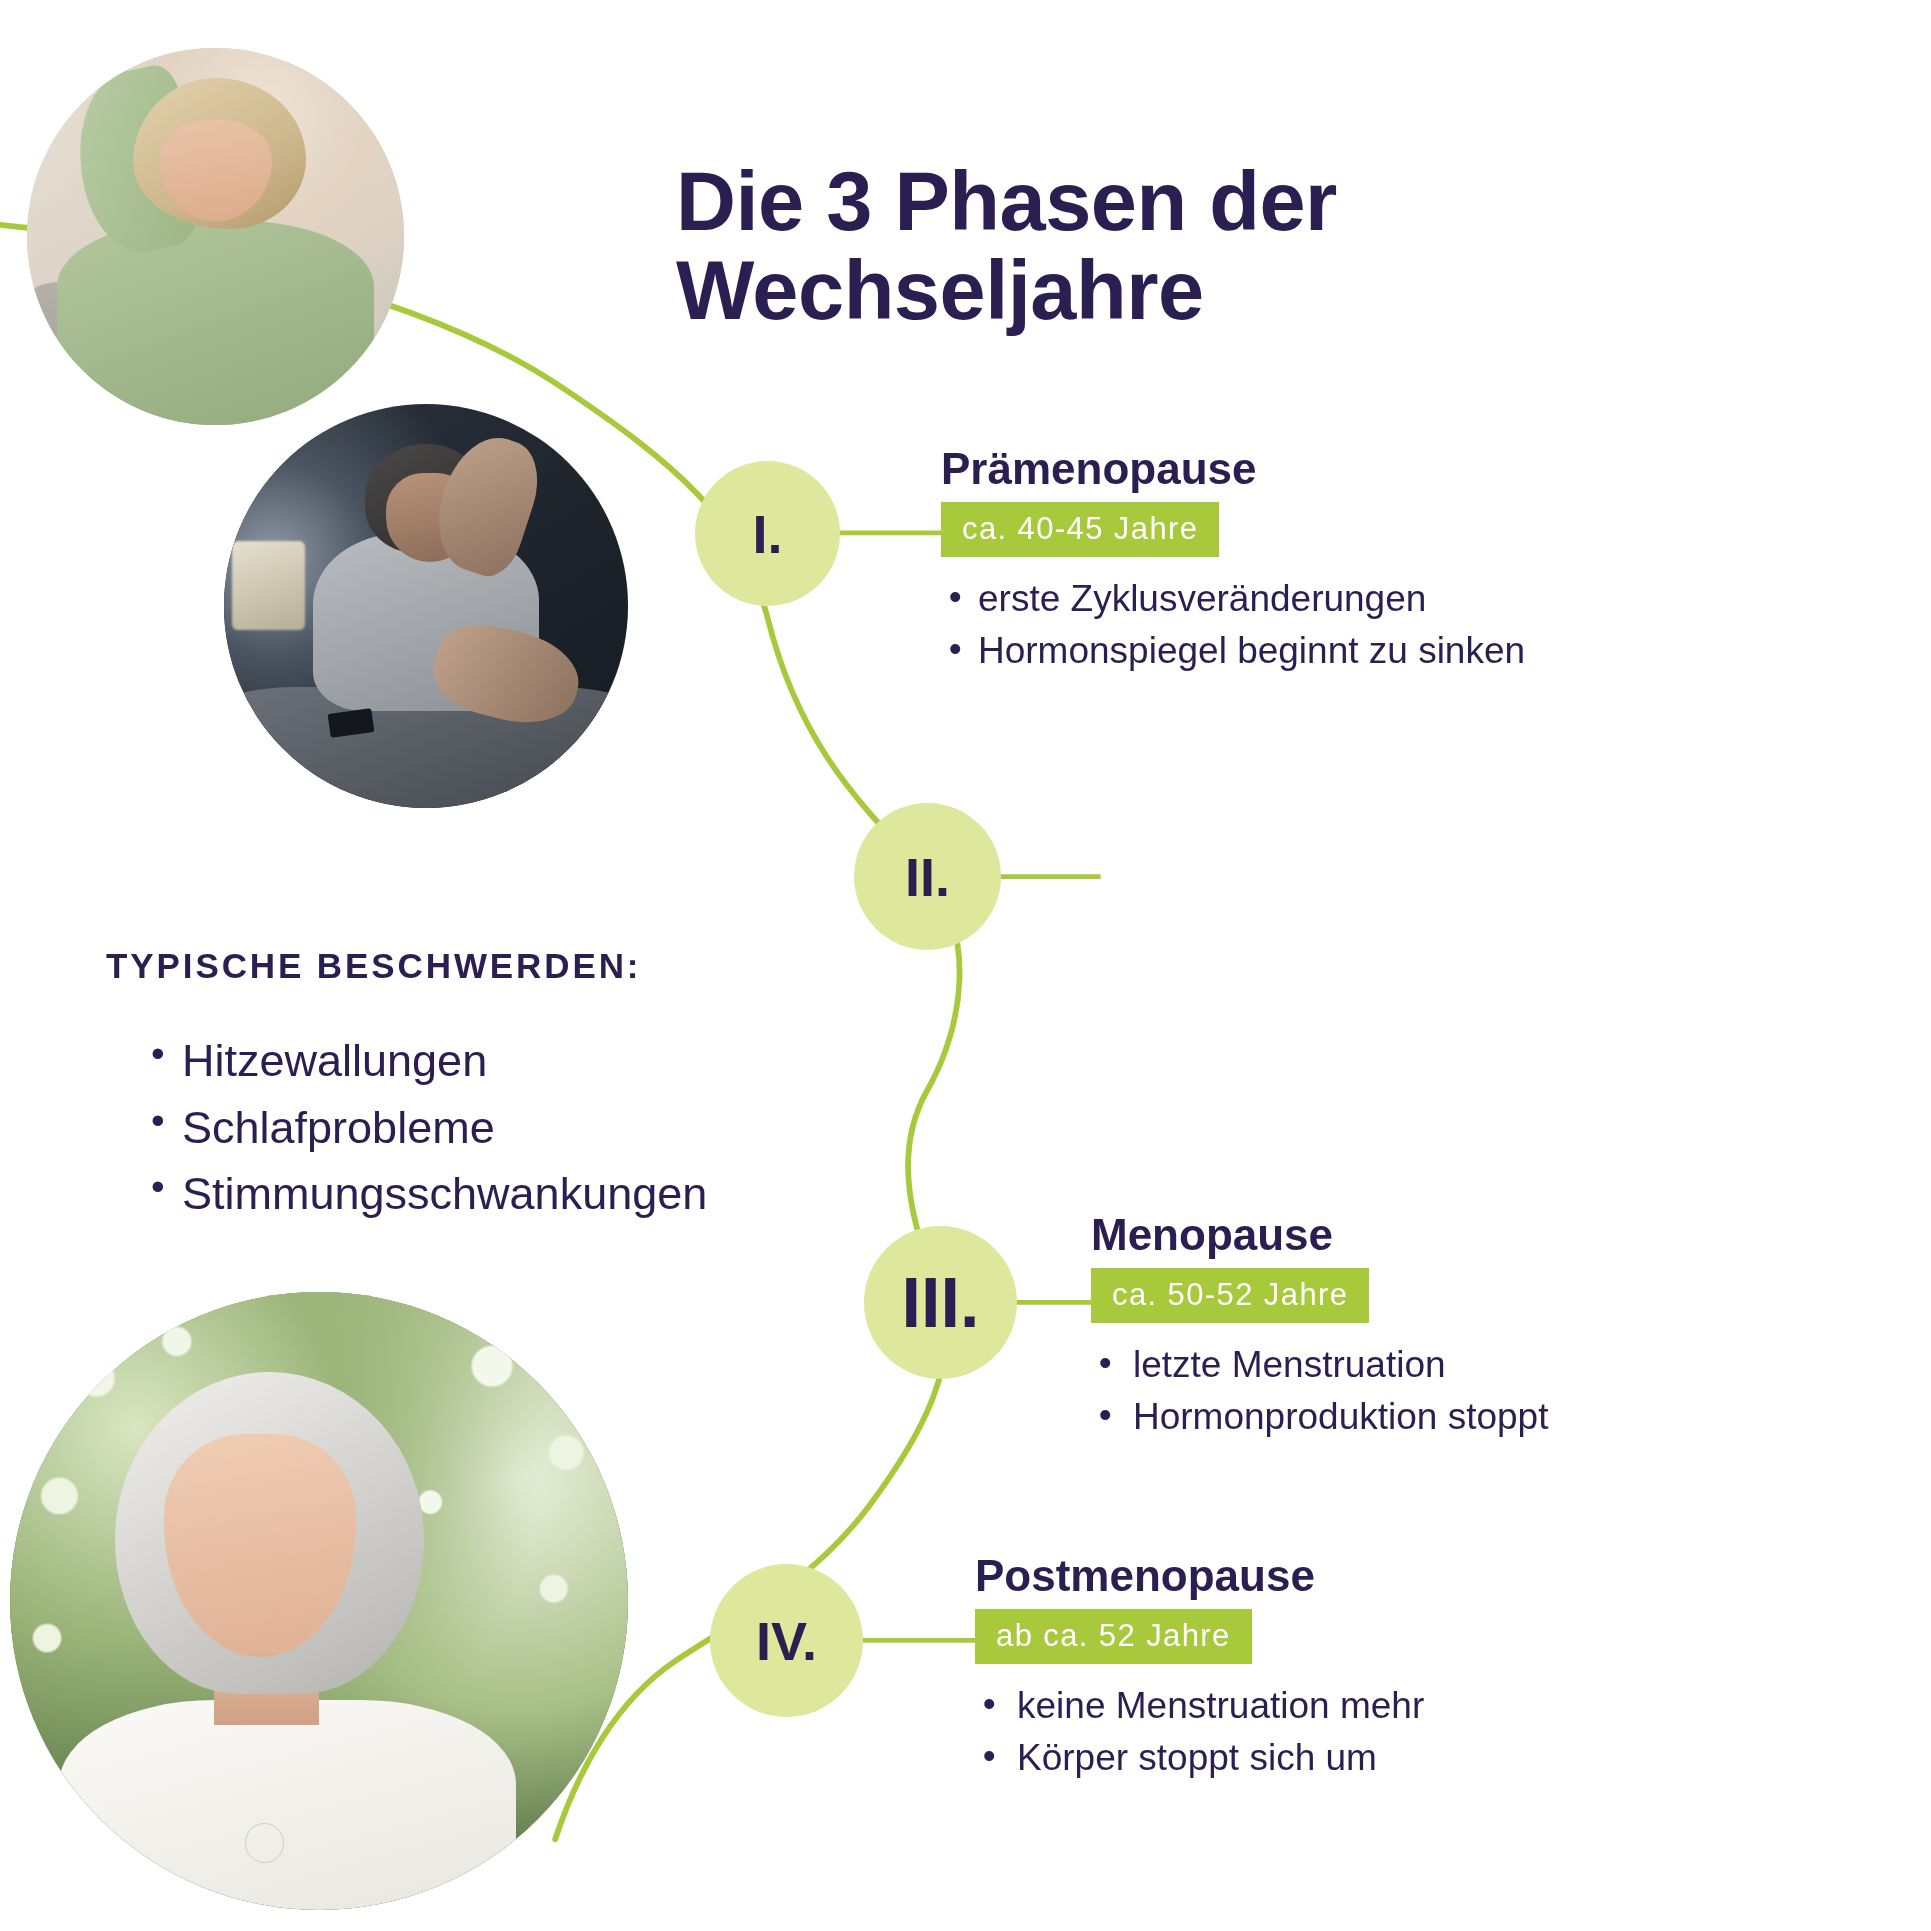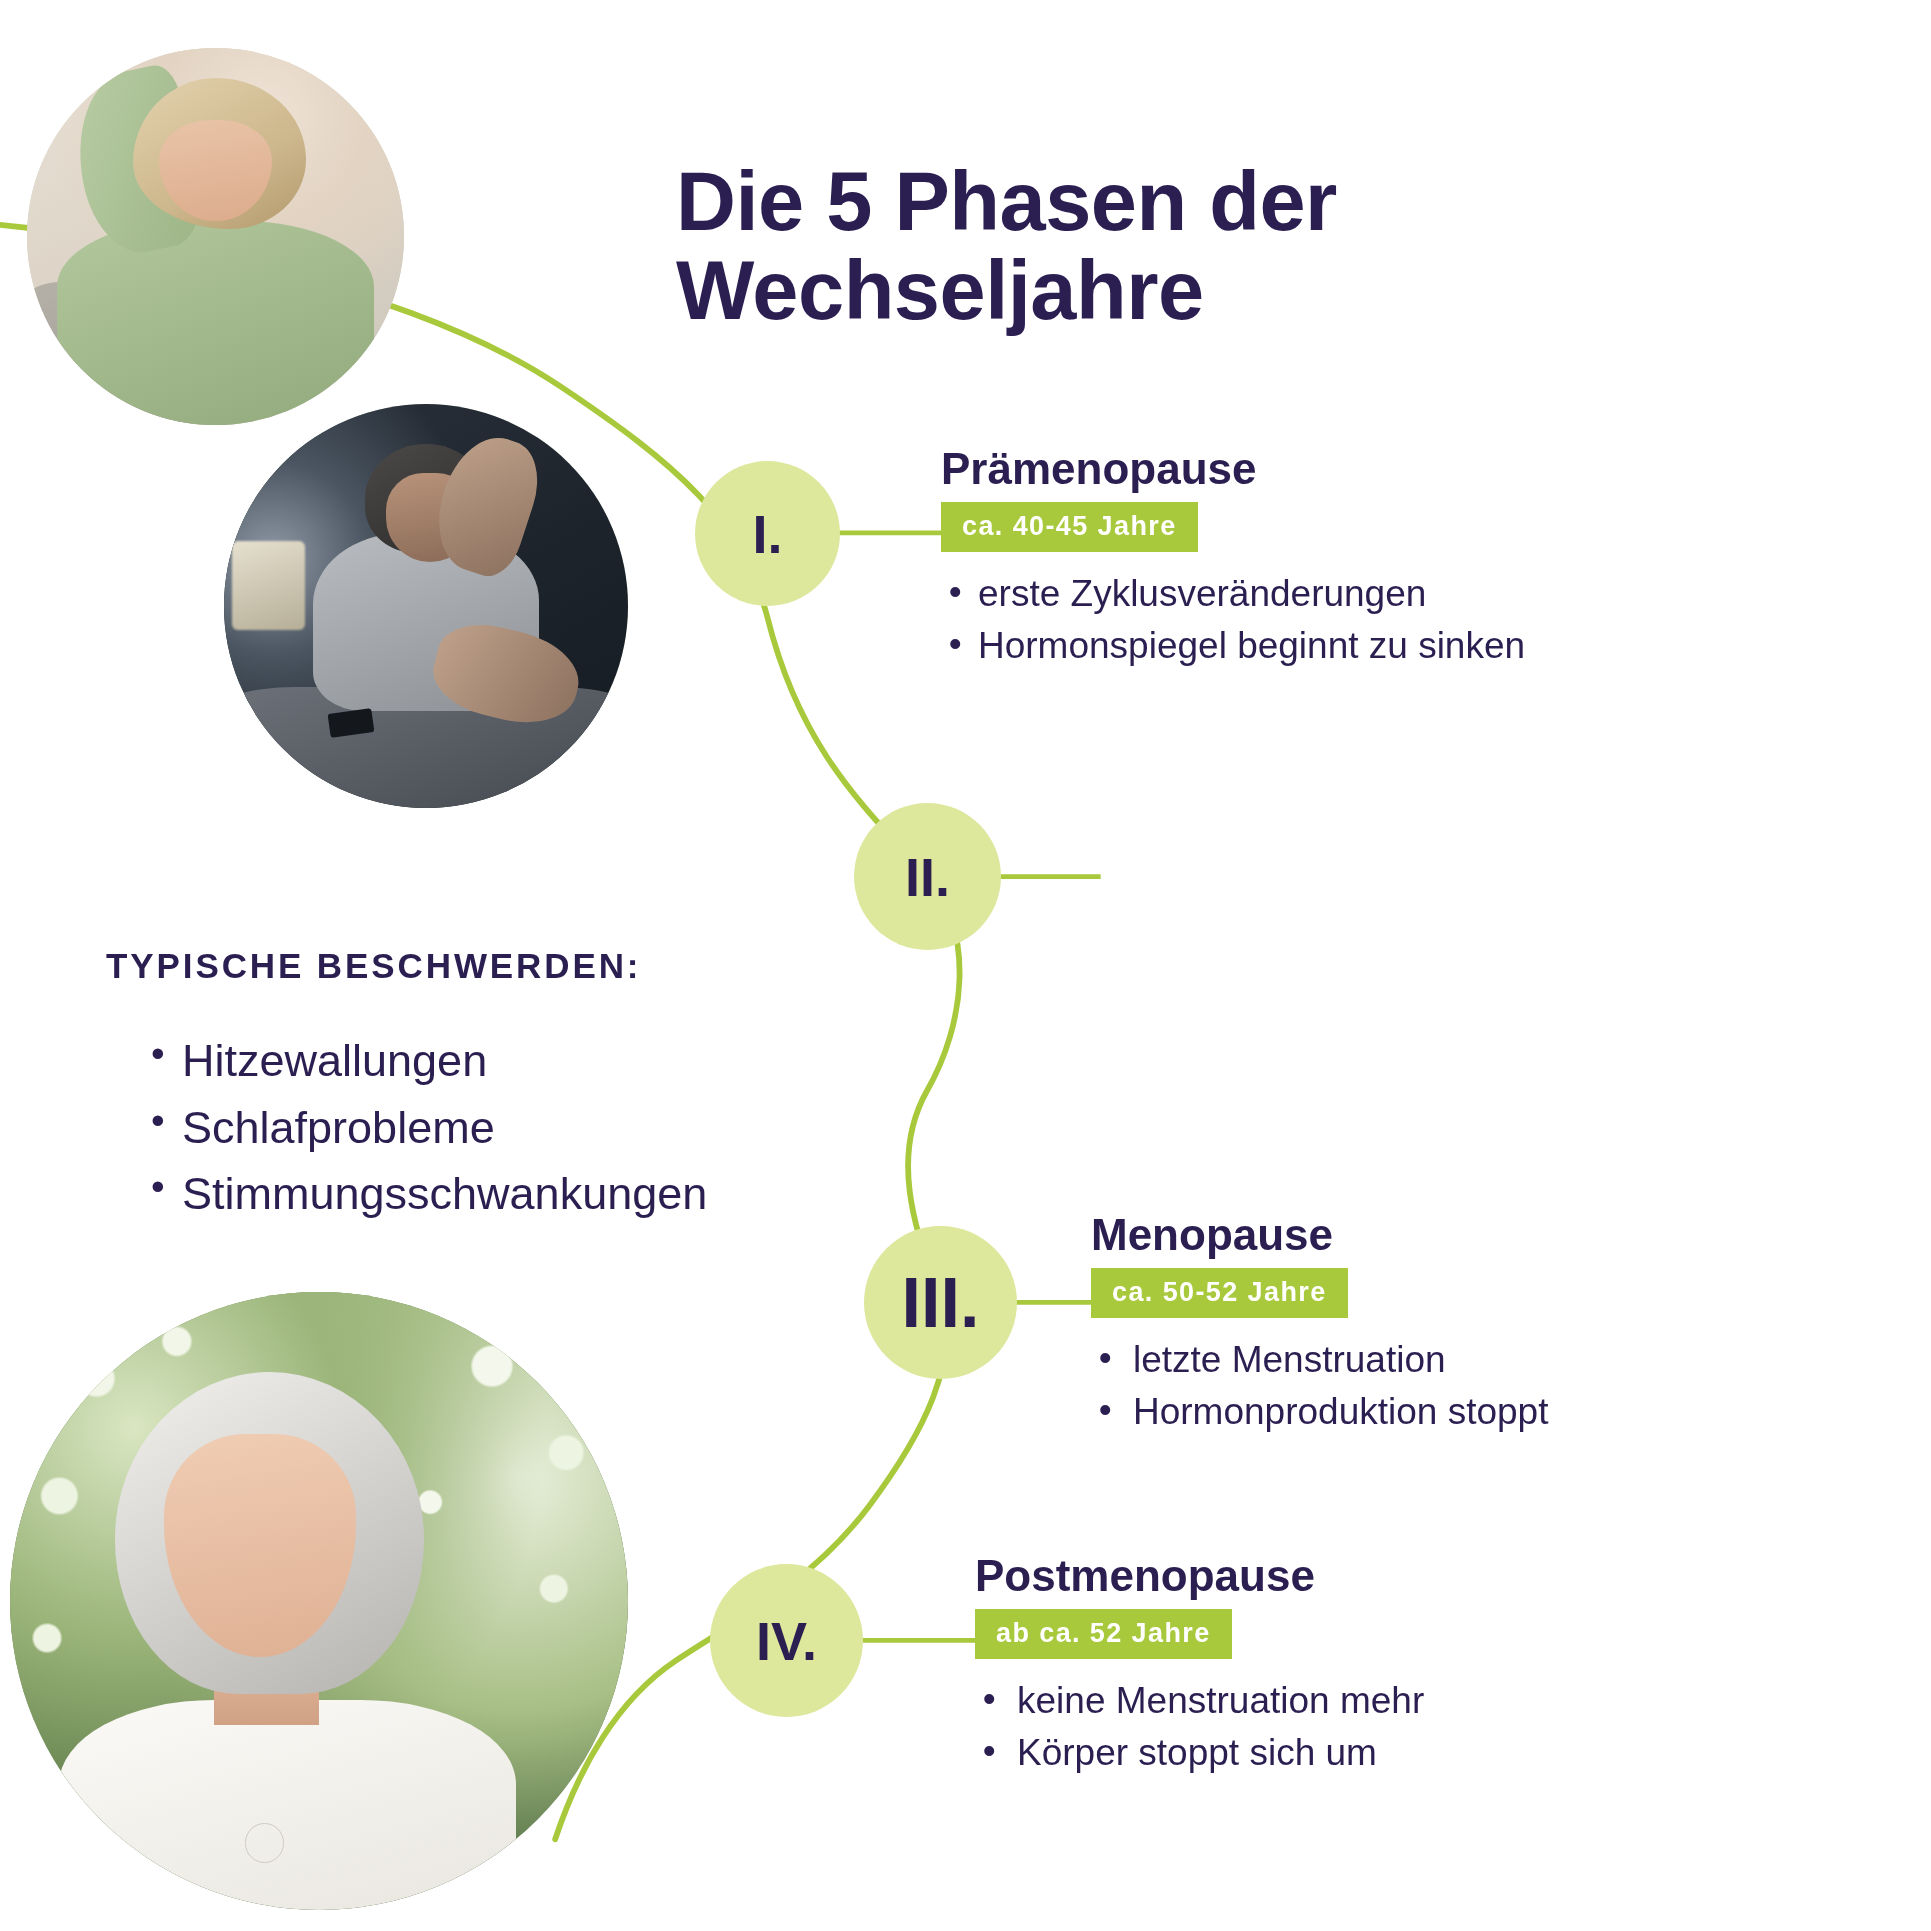--- a/index.html
+++ b/index.html
@@ -211,22 +211,22 @@
     margin: 0;
     font-size: 44px;
     font-weight: bold;
     color: #2b1f52;
     line-height: 1.05;
   }
   .age-chip {
     display: inline-block;
     background: #a9c93c;
     color: #ffffff;
-    font-size: 27px;
-    font-weight: bold;
+    font-size: 31px;
+    font-weight: normal;
     letter-spacing: 1.4px;
     padding: 8.7px 21px 10.6px 21px;
     margin-top: 9.7px;
   }
   .phase ul {
     list-style: none;
     margin: 15.4px 0 0 0;
     padding: 0;
   }
   .phase ul li {
@@ -299,21 +299,21 @@
              C 915 1210 960 1300 975 1350
              C 992 1410 960 1480 900 1560
              C 840 1640 760 1680 700 1720
              C 640 1760 600 1830 575 1905" fill="none" stroke="#a9c93c" stroke-width="6" stroke-linecap="round"></path>
     <line x1="862" y1="552" x2="1000" y2="552" stroke="#a9c93c" stroke-width="5"></line>
     <line x1="1030" y1="908" x2="1140" y2="908" stroke="#a9c93c" stroke-width="5"></line>
     <line x1="1046" y1="1349" x2="1160" y2="1349" stroke="#a9c93c" stroke-width="5"></line>
     <line x1="886" y1="1699" x2="1040" y2="1699" stroke="#a9c93c" stroke-width="5"></line>
   </svg>
 
-  <h1 class="title">Die 5 Phasen der Wechseljahre</h1>
+  <h1 class="title">Die 3 Phasen der Wechseljahre</h1>
 
   <div class="photo" id="photo-1">
     <div class="ph-inner">
       <div class="bg"></div>
       <div class="couch"></div>
       <div class="body"></div>
       <div class="arm"></div>
       <div class="hair"></div>
       <div class="face"></div>
     </div>

